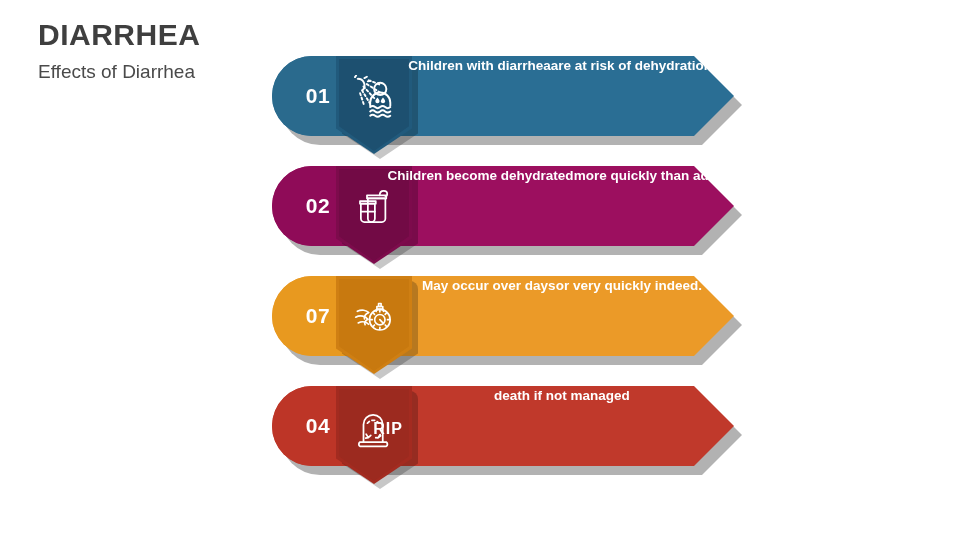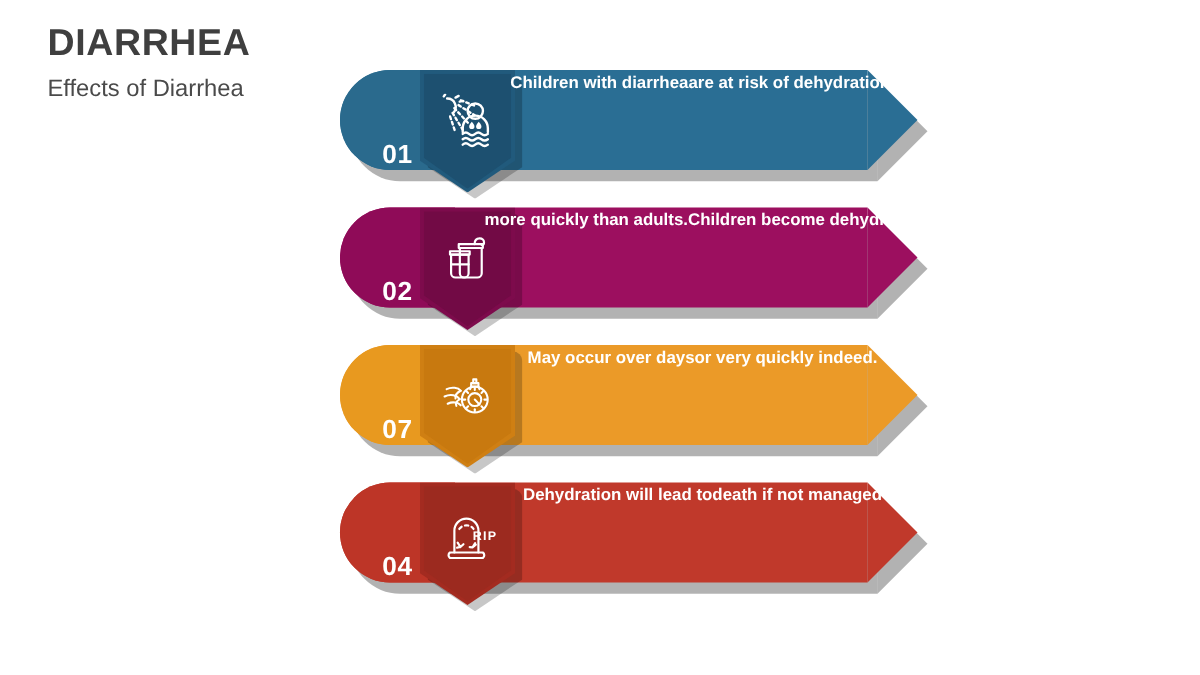--- a/index.html
+++ b/index.html
@@ -113,21 +113,20 @@
     top: 0;
     width: 92px;
     height: 80px;
     display: flex;
     align-items: center;
     justify-content: center;
     color: #ffffff;
     font-size: 21px;
     font-weight: bold;
     letter-spacing: 0.5px;
-    margin-top: 28px;
   }
 
   
   .shield-shadow {
     position: absolute;
     left: 70px;
     top: 5px;
     width: 76px;
     height: 98px;
     background: rgba(0,0,0,0.22);
@@ -248,22 +247,22 @@
         <svg width="42" height="42" viewBox="0 0 48 48" fill="none" stroke="#ffffff" stroke-width="2" stroke-linecap="round" stroke-linejoin="round">
           <path d="M17 13 h20 v23 a4 4 0 0 1 -4 4 H21 a4 4 0 0 1 -4 -4 z"></path>
           <path d="M16 9.5 h22 v3.5 h-22 z"></path>
           <path d="M30.5 9.5 c0 -3.4 2 -5.2 4.6 -5.2 c2.4 0 4 1.6 4 3.6 c0 1.4 -0.9 2.4 -2.2 2.4"></path>
           <path d="M9 19 h16 v17 a4 4 0 0 1 -4 4 H13 a4 4 0 0 1 -4 -4 z" fill="none"></path>
           <path d="M8 16 h18 v3 h-18 z"></path>
           <path d="M9 28 h16"></path>
         </svg>
       </div>
       <div class="desc">
+        <span>Children become dehydrated</span>
         <span>more quickly than adults.</span>
-        <span>Children become dehydrated</span>
       </div>
     </div>
     <div class="row">
       <div class="banner-shadow">
         <div class="arrow-sh"></div>
       </div>
       <div class="banner" style="background: rgb(235, 154, 40); color: rgb(235, 154, 40);">
         <div class="arrow"></div>
       </div>
       <div class="cap" style="background: rgb(232, 153, 31);"></div>
@@ -316,19 +315,18 @@
       </div>
       <div class="icon-wrap">
         <svg width="42" height="44" viewBox="0 0 48 48" fill="none" stroke="#ffffff" stroke-width="2" stroke-linecap="round" stroke-linejoin="round">
           <path d="M12 40 V20 a11 11 0 0 1 22 0 V40"></path>
           <path d="M16.5 18.5 a8 8 0 0 1 13 0" stroke-dasharray="3 3.2"></path>
           <path d="M8 40 h30 a3 3 0 0 1 0 5 H8 a3 3 0 0 1 0 -5 z"></path>
           <path d="M15 31 l2.5 4 M17.5 35 l2.8 -2.6 M17.5 35 l-3 0.6"></path>
           <path d="M31 31.5 l-2.4 3.8 M28.6 35.3 l3 -2.4 M28.6 35.3 l-2.6 -0.2"></path>
         </svg>
       </div>
-      <div style="position: absolute; left: 64px; top: 4px; width: 76px; height: 76px; display: flex; align-items: center; justify-content: center; color: rgb(255, 255, 255); font-size: 10px; font-weight: bold; letter-spacing: 1px; padding-top: 2px; padding-left: 28px;">RIP</div>
+      <div style="position: absolute; left: 64px; top: 4px; width: 76px; height: 76px; display: flex; align-items: center; justify-content: center; color: rgb(255, 255, 255); font-size: 16px; font-weight: bold; letter-spacing: 1px; padding-top: 2px; padding-left: 28px;">RIP</div>
       <div class="desc">
-        <span>Dehydration will lead to</span>
         <span>death if not managed</span>
       </div>
     </div>
   </div>
 
 </body></html>

